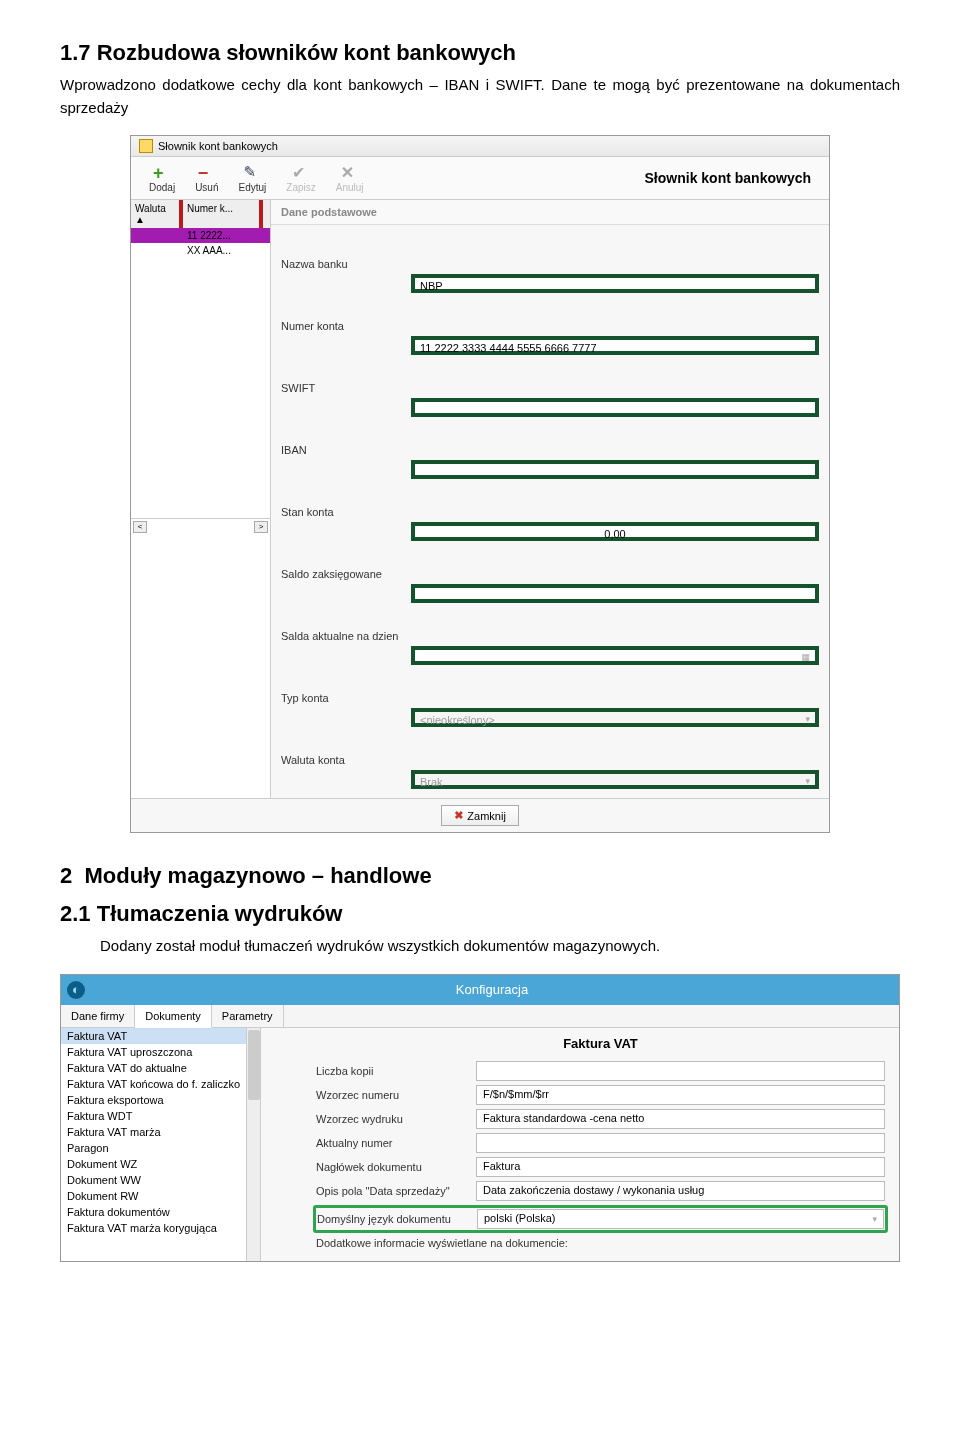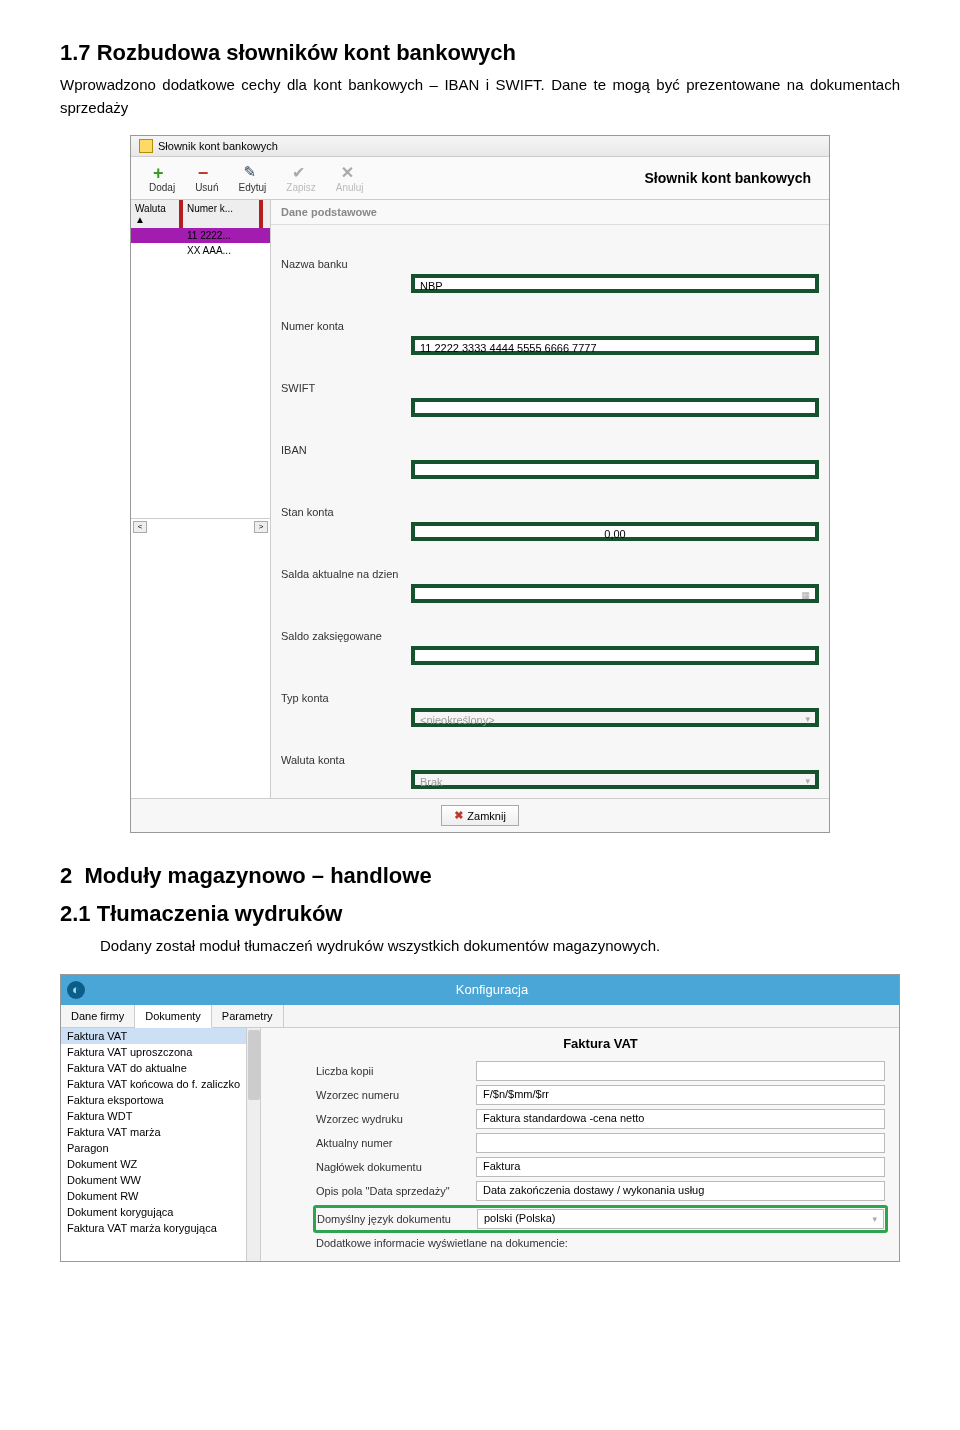--- a/index.html
+++ b/index.html
@@ -155,28 +155,28 @@
           </div>
         <div class="frow">
             <div class="flabel">IBAN</div>
             <div class="finput"></div>
           </div>
         <div class="frow">
             <div class="flabel">Stan konta</div>
             <div class="finput" style="text-align:center">0,00</div>
           </div>
         <div class="frow">
+            <div class="flabel">Saldo zaksięgowane</div>
+            <div class="finput"></div>
+          </div>
+        <div class="frow">
             <div class="flabel">Salda aktualne na dzien</div>
             <div class="finput" style="text-align:right">
               <span class="fchev">▦</span>
             </div>
-          </div>
-        <div class="frow">
-            <div class="flabel">Saldo zaksięgowane</div>
-            <div class="finput"></div>
           </div>
         <div class="frow">
             <div class="flabel">Typ konta</div>
             <div class="finput sel"><span>&lt;nieokreślony&gt;</span><span class="fchev">▾</span></div>
           </div>
         <div class="frow">
             <div class="flabel">Waluta konta</div>
             <div class="finput sel"><span>Brak</span><span class="fchev">▾</span></div>
           </div>
       </div>
@@ -216,21 +216,21 @@
       <div class="s2-litem">Faktura VAT uproszczona</div>
       <div class="s2-litem">Faktura VAT do aktualne</div>
       <div class="s2-litem">Faktura VAT końcowa do f. zaliczko</div>
       <div class="s2-litem">Faktura eksportowa</div>
       <div class="s2-litem">Faktura WDT</div>
       <div class="s2-litem">Faktura VAT marża</div>
       <div class="s2-litem">Paragon</div>
       <div class="s2-litem">Dokument WZ</div>
       <div class="s2-litem">Dokument WW</div>
       <div class="s2-litem">Dokument RW</div>
-      <div class="s2-litem">Dokument korygująca</div>
+      <div class="s2-litem">Faktura dokumentów</div>
       <div class="s2-litem">Faktura VAT marża korygująca</div>
       <div class="s2-scrollbar">
           <div class="s2-thumb"></div>
         </div>
     </div>
     <div class="s2-right">
       <div class="s2-rtitle">Faktura VAT</div>
       <div class="s2-frow">
           <div class="s2-flabel">Liczba kopii</div>
           <div class="s2-finput"></div>

